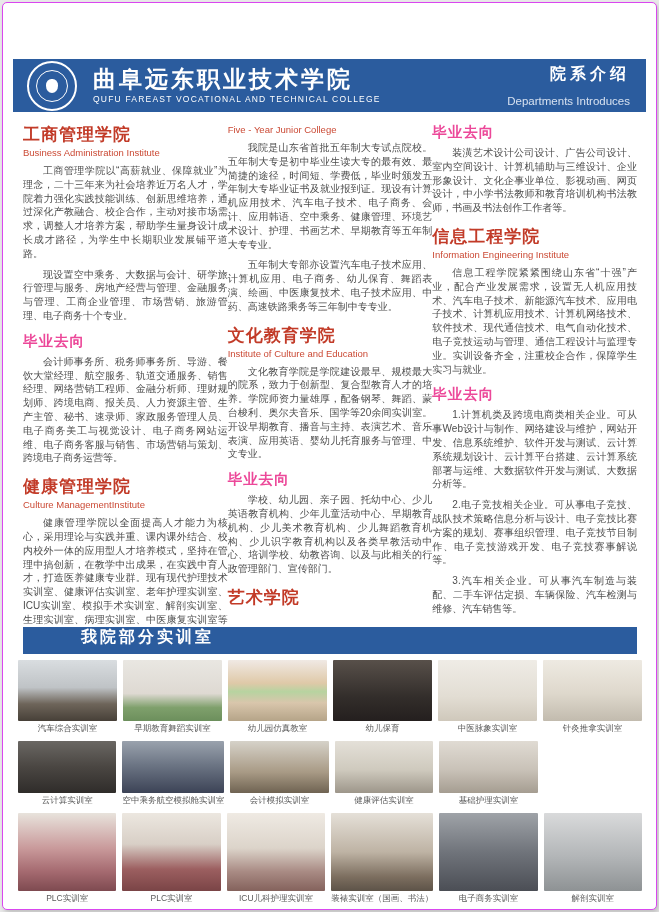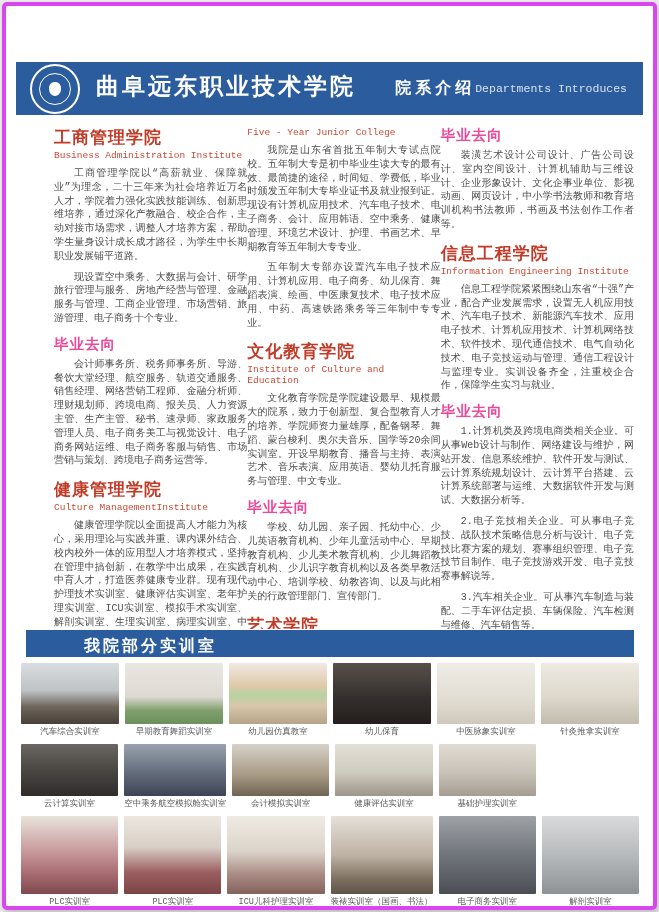--- a/index.html
+++ b/index.html
@@ -1,45 +1,45 @@
 <!DOCTYPE html>
 <html><head>
 <meta charset="utf-8">
 <style>
   html,body{margin:0;padding:0;background:#e9e9e9;font-family:"Liberation Sans","DejaVu Sans",sans-serif;}
   .page{position:relative;width:655px;height:908px;margin:2px auto;background:#ffffff;
-        border:4px solid #d946ef;border-radius:5px;box-shadow:2px 3px 5px rgba(0,0,0,.18);
-        overflow:hidden;box-sizing:border-box;font-family:Liberation Mono, monospace;}
+        border:1px solid #d946ef;border-radius:5px;box-shadow:2px 3px 5px rgba(0,0,0,.18);
+        overflow:hidden;box-sizing:border-box;}
   
   .header{position:absolute;left:10px;right:10px;top:56px;height:53px;background:#2b5c9e;
           display:flex;align-items:center;color:#fff;}
   .logo{width:46px;height:46px;border:2px solid #fff;border-radius:50%;margin-left:14px;
         display:flex;align-items:center;justify-content:center;flex:0 0 auto;}
   .logo-inner{width:30px;height:30px;border:1.5px solid #fff;border-radius:50%;
         display:flex;align-items:center;justify-content:center;}
   .logo-dot{width:12px;height:14px;background:#fff;border-radius:45% 45% 50% 50%;}
   .title-block{margin-left:16px;line-height:1.05;}
   .college-zh{font-size:23px;font-weight:bold;letter-spacing:3px;}
   .college-en{font-size:8.5px;letter-spacing:1.2px;margin-top:4px;}
-  .header-right{margin-left:auto;margin-right:16px;display:flex;align-items:center;white-space:nowrap;}
+  .header-right{margin-left:auto;margin-right:16px;display:flex;align-items:flex-end;gap:10px;white-space:nowrap;flex-direction:column;}
   .page-zh{font-size:16px;font-weight:bold;letter-spacing:4px;}
   .page-en{font-size:11.5px;color:#d7e1f0;}
   
   .columns{position:absolute;left:20px;right:19px;top:120px;height:503px;
-           display:flex;overflow:hidden;margin-left:28px;}
+           display:flex;overflow:hidden;}
   .col{flex:1 1 0;min-width:0;}
   .sec-title{margin:10px 0 0 0;font-size:17px;font-weight:bold;color:#c23b28;letter-spacing:1px;}
   .col .sec-title:first-child{margin-top:0;}
   .sec-sub{font-size:9.5px;color:#cb4a35;margin:1px 0 6px 0;}
   .col p{margin:0 0 7px 0;font-size:10px;line-height:1.38;color:#4d4d4d;
          text-indent:2em;text-align:justify;}
   .grad{margin:9px 0 4px 0;font-size:14.5px;font-weight:bold;color:#ec4899;letter-spacing:1px;}
   
   .banner{position:absolute;left:20px;right:19px;top:624px;height:27px;background:#2b5c9e;
-          display:flex;align-items:flex-end;color:#fff;font-size:16px;font-weight:bold;
+          display:flex;align-items:flex-start;color:#fff;font-size:16px;font-weight:bold;
           letter-spacing:3px;padding-left:58px;box-sizing:border-box;}
   .gallery{position:absolute;left:15px;right:14px;top:657px;display:flex;flex-direction:column;gap:6px;}
   .grow{display:grid;grid-template-columns:repeat(6,1fr);gap:6px;}
   .cell{margin:0;display:flex;flex-direction:column;}
   .photo{width:100%;border-radius:1px;}
   .grow.row1 .photo{height:61px;}
   .grow.row2 .photo{height:52px;}
   .grow.row3 .photo{height:78px;}
   .cell figcaption{font-size:8.5px;color:#5a5a5a;text-align:center;padding:2px 0 0 0;
                    white-space:nowrap;overflow:hidden;}
@@ -69,20 +69,21 @@
 <div class="page">
 
   <div class="header">
     <div class="logo">
       <div class="logo-inner">
         <div class="logo-dot"></div>
       </div>
     </div>
     <div class="title-block">
       <div class="college-zh">曲阜远东职业技术学院</div>
+      <div class="college-en">QUFU FAREAST VOCATIONAL AND TECHNICAL COLLEGE</div>
     </div>
     <div class="header-right">
       <span class="page-zh">院系介绍</span>
       <span class="page-en">Departments Introduces</span>
     </div>
   </div>
 
   <div class="columns">
 
     <div class="col">

